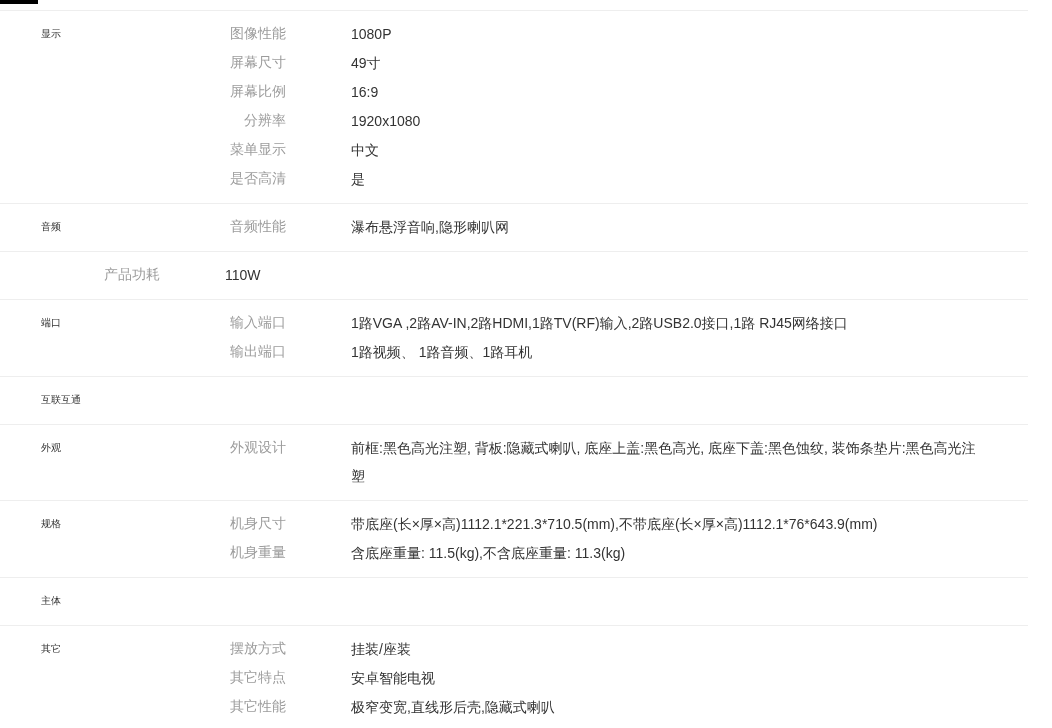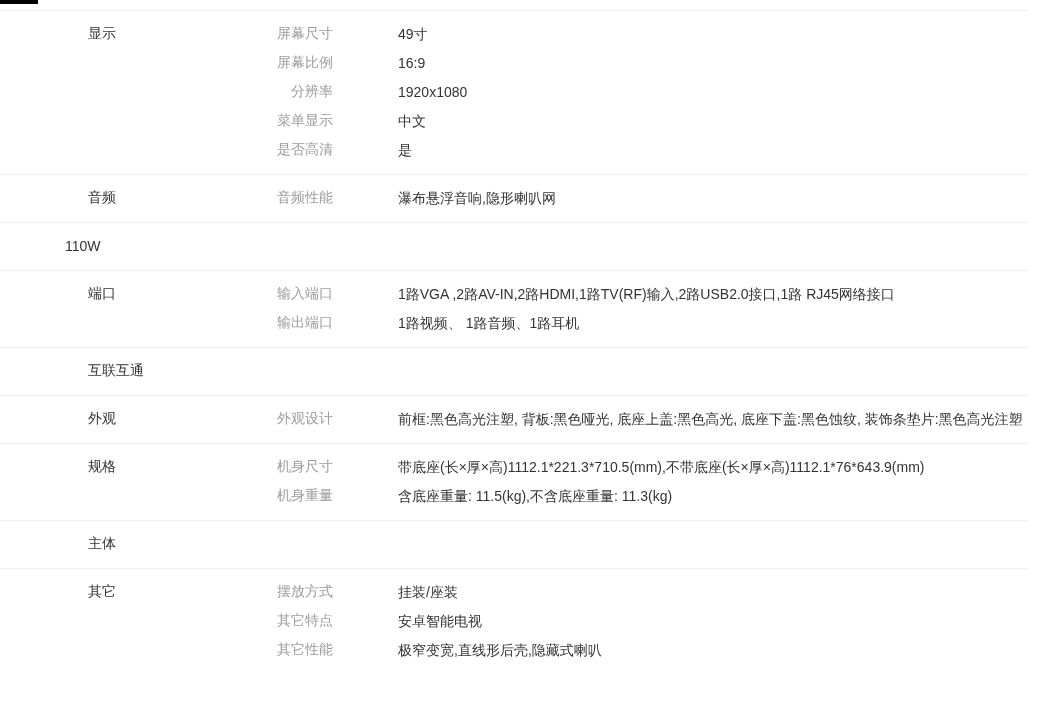--- a/index.html
+++ b/index.html
@@ -21,22 +21,22 @@
     width: 1028px;
     margin-top: 10px;
   }
   .section {
     display: flex;
     border-top: 1px solid var(--divider, #eeeeee);
     padding: 8px 0 10px 0;
   }
   .cat {
     flex: 0 0 85px;
-    padding-left: 88px;
-    font-size: 14px;
+    padding-left: 41px;
+    font-size: 10px;
     line-height: 29px;
     color: var(--category, #333333);
     white-space: nowrap;
   }
   .rows { flex: 1; min-width: 0; }
   .row { display: flex; align-items: flex-start; }
   .label {
     flex: 0 0 160px;
     text-align: right;
     font-size: 14px;
@@ -56,20 +56,24 @@
 </style>
 </head>
 <body>
 
 <div class="corner-bar"></div>
 
 <div class="spec-table">
   <div class="section">
     <div class="cat">显示</div>
     <div class="rows">
+  <div class="row">
+    <div class="label">图像性能</div>
+    <div class="value">1080P</div>
+  </div>
 
   <div class="row">
     <div class="label">屏幕尺寸</div>
     <div class="value">49寸</div>
   </div>
 
   <div class="row">
     <div class="label">屏幕比例</div>
     <div class="value">16:9</div>
   </div>
@@ -97,20 +101,21 @@
   <div class="row">
     <div class="label">音频性能</div>
     <div class="value">瀑布悬浮音响,隐形喇叭网</div>
   </div>
 </div>
   </div>
 
   <div class="section">
     <div class="rows">
   <div class="row">
+    <div class="label">产品功耗</div>
     <div class="value">110W</div>
   </div>
 </div>
   </div>
 
   <div class="section">
     <div class="cat">端口</div>
     <div class="rows">
   <div class="row">
     <div class="label">输入端口</div>
@@ -126,21 +131,21 @@
 
   <div class="section">
     <div class="cat">互联互通</div>
   </div>
 
   <div class="section">
     <div class="cat">外观</div>
     <div class="rows">
   <div class="row">
     <div class="label">外观设计</div>
-    <div class="value">前框:黑色高光注塑, 背板:黑色哑光, 底座上盖:黑色高光, 底座下盖:黑色蚀纹, 装饰条垫片:黑色高光注塑</div>
+    <div class="value">前框:黑色高光注塑, 背板:隐藏式喇叭, 底座上盖:黑色高光, 底座下盖:黑色蚀纹, 装饰条垫片:黑色高光注塑</div>
   </div>
 </div>
   </div>
 
   <div class="section">
     <div class="cat">规格</div>
     <div class="rows">
   <div class="row">
     <div class="label">机身尺寸</div>
     <div class="value">带底座(长×厚×高)1112.1*221.3*710.5(mm),不带底座(长×厚×高)1112.1*76*643.9(mm)</div>

